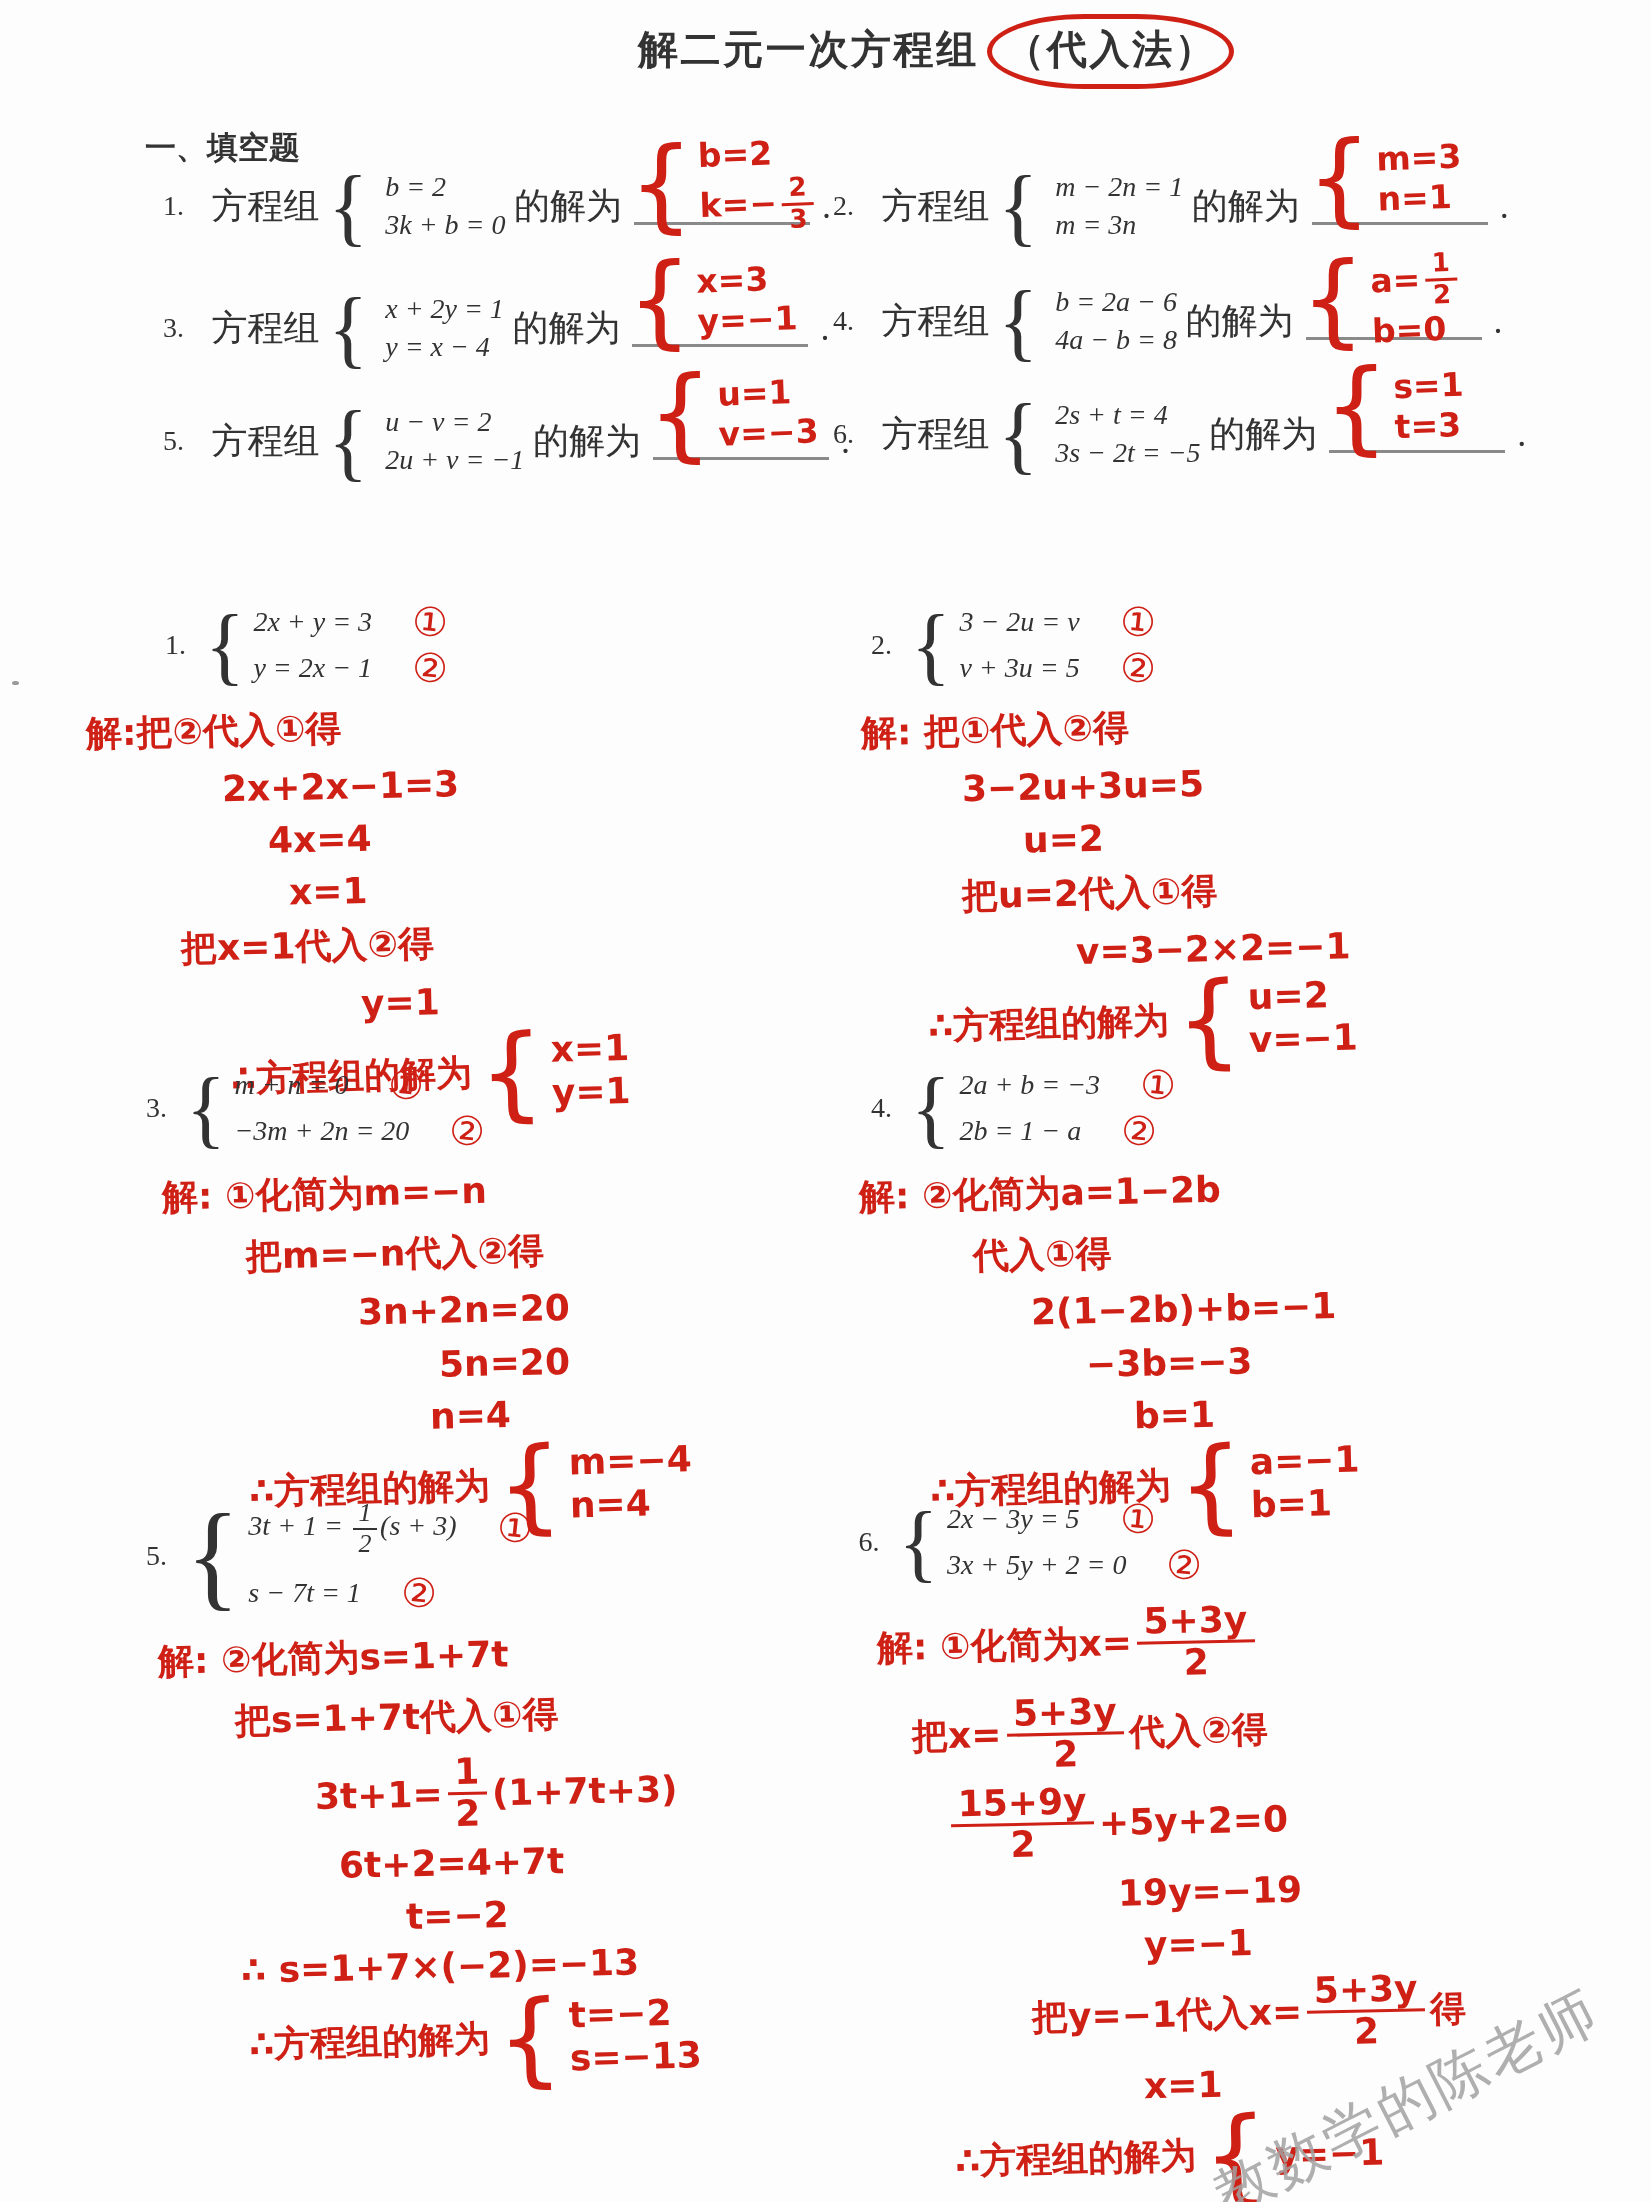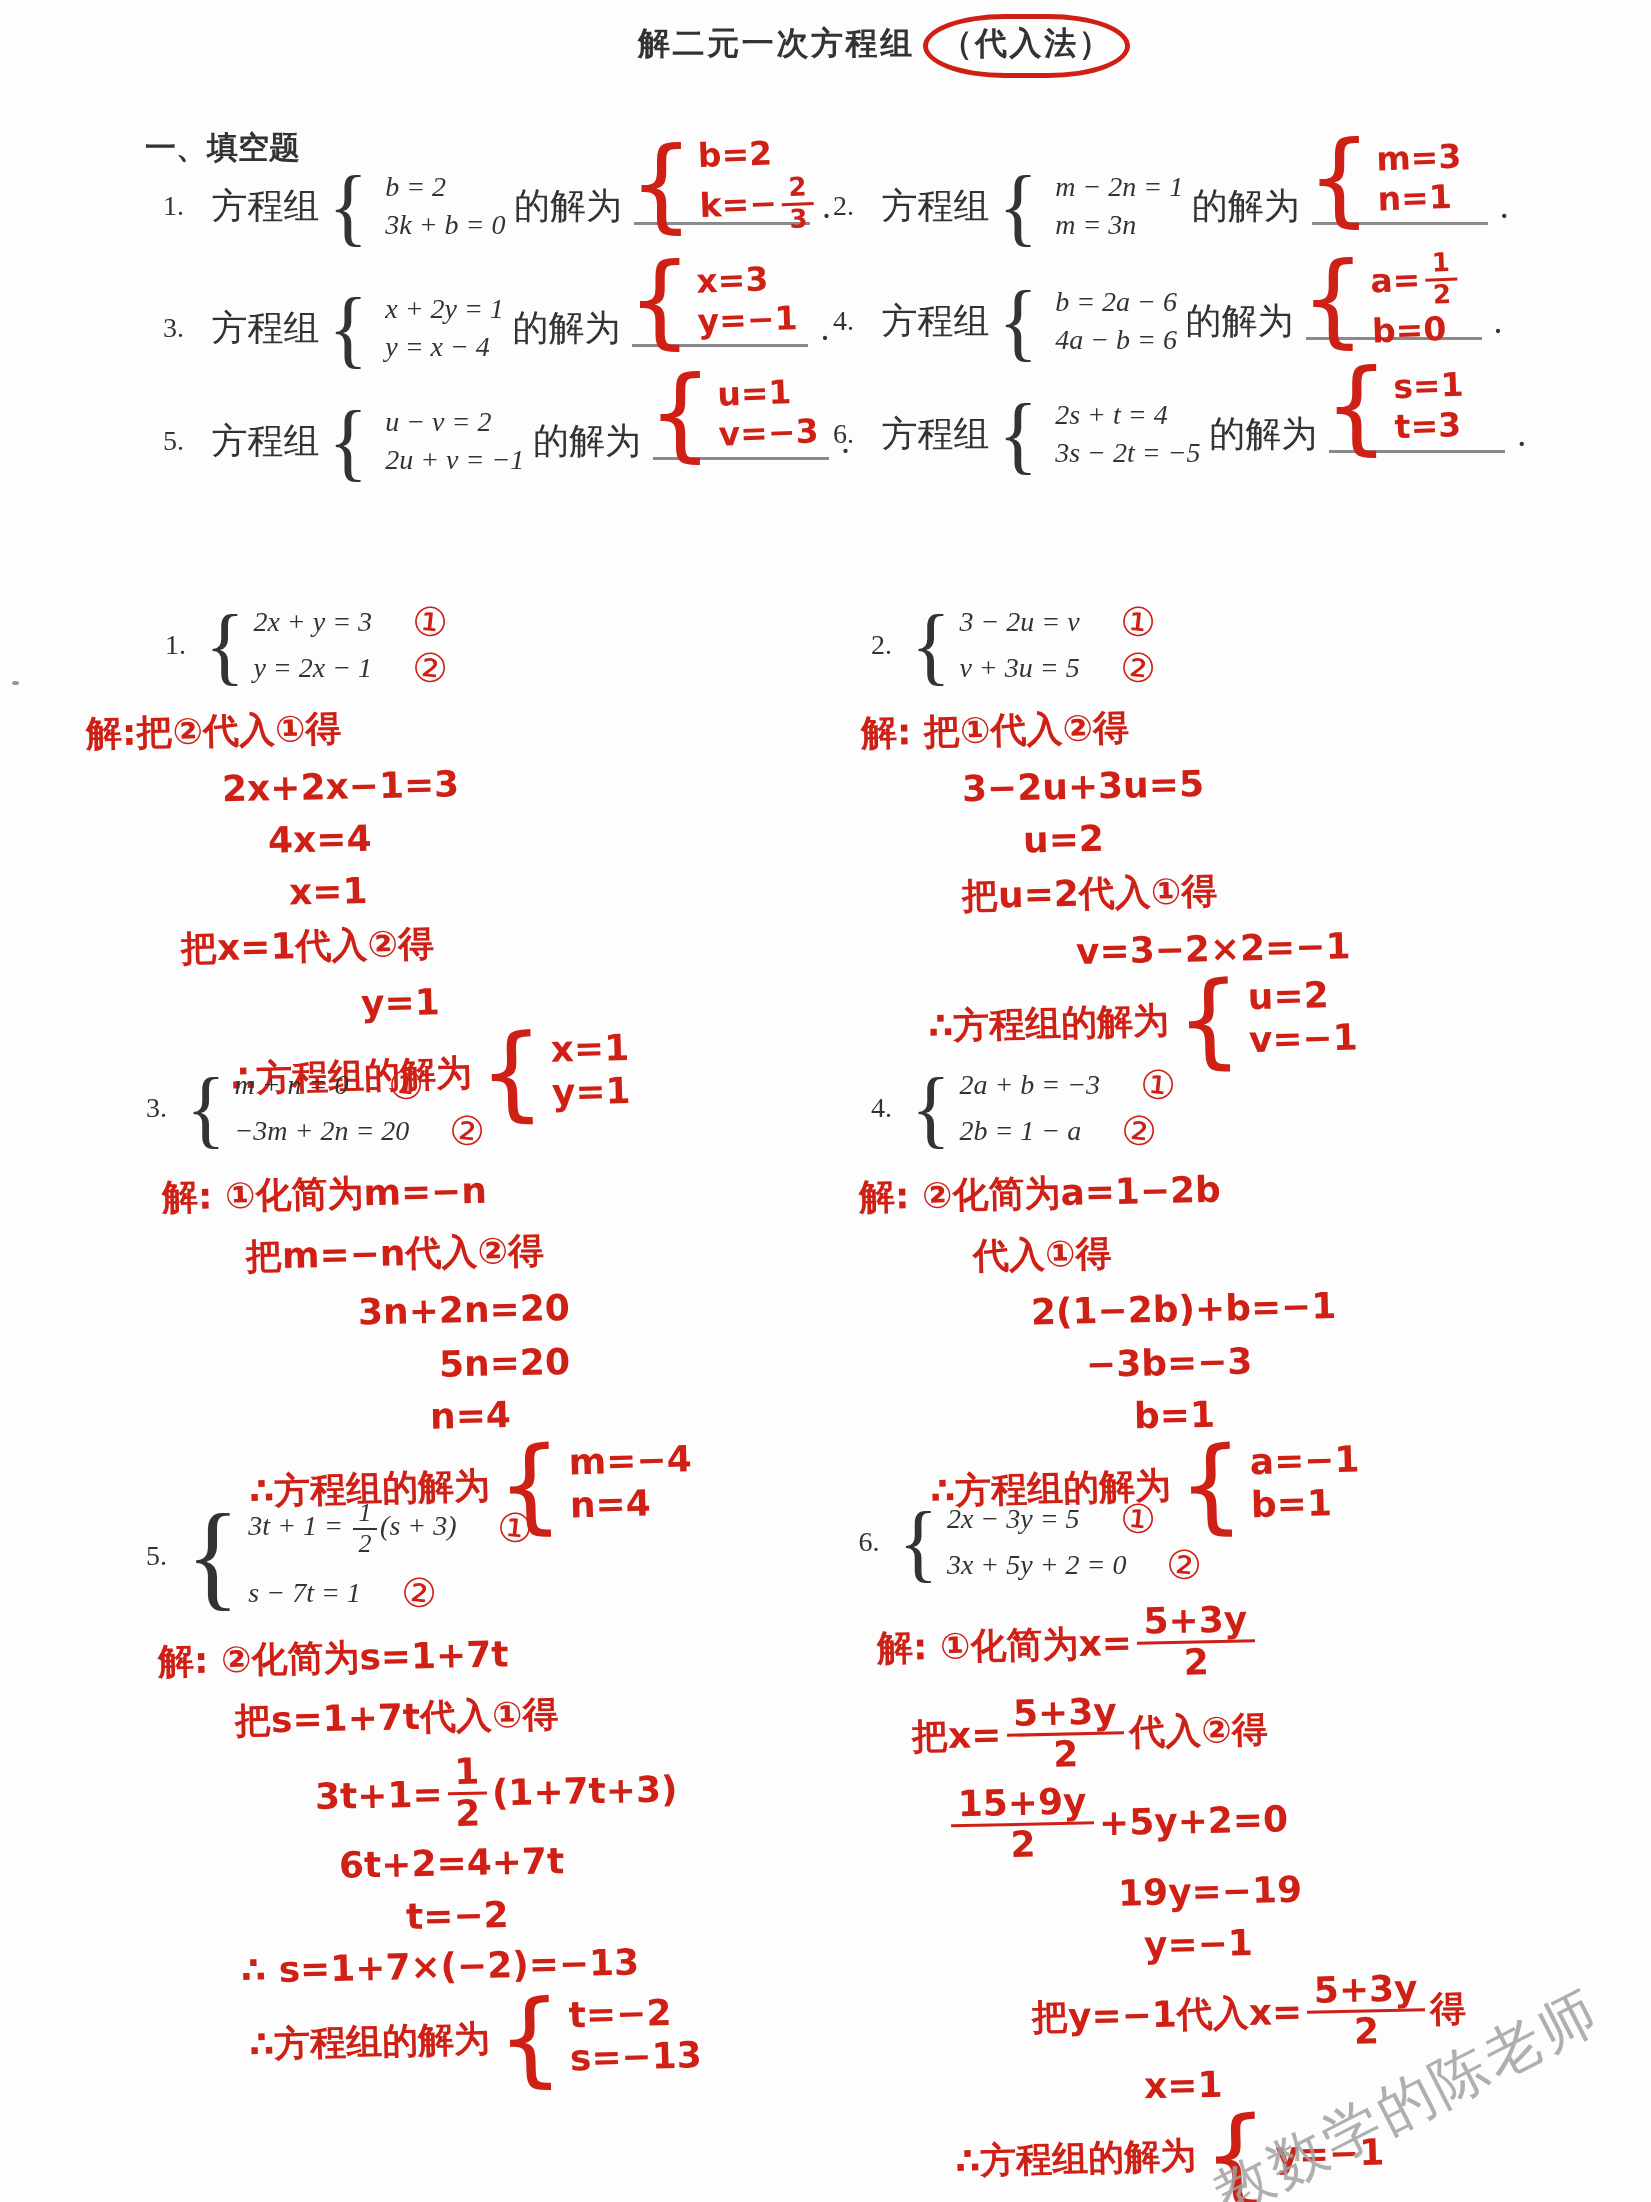--- a/index.html
+++ b/index.html
@@ -10,21 +10,21 @@
   }
   html,body{margin:0;padding:0;background:#e9e9e9;}
   .page{
     position:relative;width:1652px;height:2203px;margin:0 auto;
     background:#fdfdfd;overflow:hidden;
     font-family:"Liberation Serif","DejaVu Serif",serif;color:var(--ink);
   }
   .abs{position:absolute;}
   
   .title{font-family:"DejaVu Sans","Liberation Sans",sans-serif;font-weight:bold;
-         font-size:32px;letter-spacing:2.6px;white-space:nowrap;}
+         font-size:40px;letter-spacing:2.6px;white-space:nowrap;}
   .tag-oval{display:inline-block;border:5.2px solid var(--red);border-radius:46% / 58%;
             padding:3.4px 12px 6.9px 12px;margin-left:8.6px;}
   .sec-head{font-family:"DejaVu Sans","Liberation Sans",sans-serif;font-weight:bold;font-size:31px;}
   .printed{font-size:36px;}
   .eqtxt{font-style:italic;font-size:28px;white-space:nowrap;}
   .sys{display:flex;align-items:center;}
   .pnum{font-size:28px;margin-right:19px;}
   .brace{font-size:83px;font-weight:200;line-height:.9;transform:scaleY(1.05);
          font-family:"Liberation Serif",serif;margin-right:8.6px;}
   .eqcol{display:flex;flex-direction:column;gap:6px;}
@@ -142,21 +142,21 @@
     </span>
     <span class="printed">.</span>
   </div>
 
   <div class="abs fillrow" style="left:833px;top:284px;">
     <span class="pnum">4.</span>
     <span class="printed">方程组</span>
     <span class="brace">{</span>
     <span class="eqcol">
       <span class="eqtxt">b = 2a − 6</span>
-      <span class="eqtxt">4a − b = 6</span>
+      <span class="eqtxt">4a − b = 8</span>
     </span>
     <span class="printed">的解为</span>
     <span class="blank">
       <span class="hwans">
         <span class="hw hwbrace">{</span>
         <span class="hw anscol">
           <span class="hwline">
               <span>a=</span>
               <span class="fr sm">
                 <span class="n">1</span>

